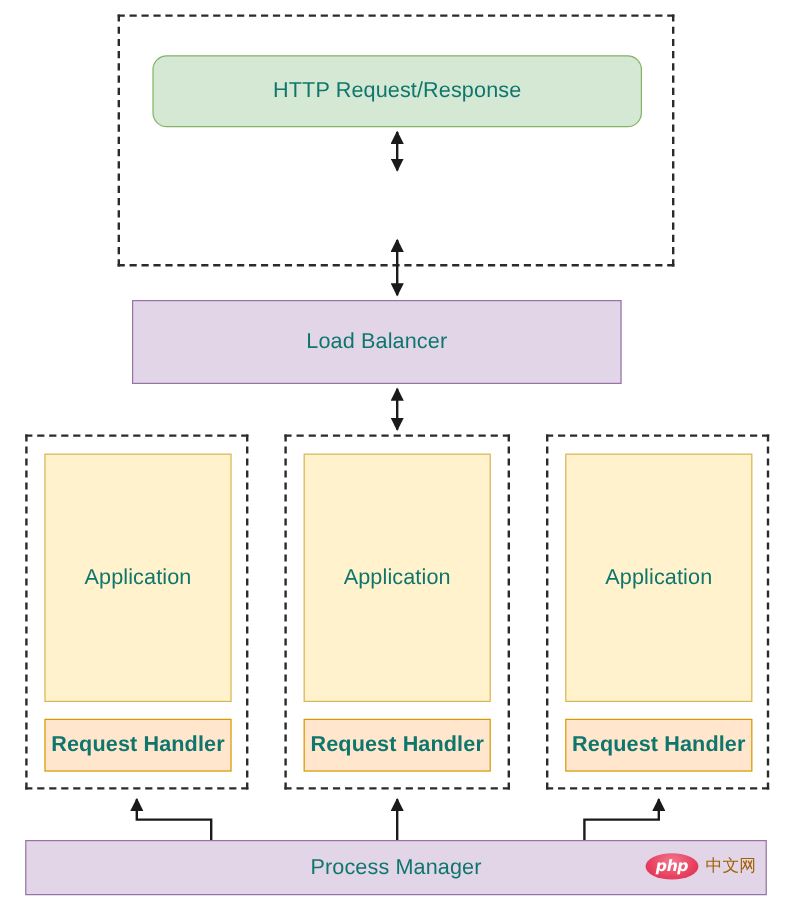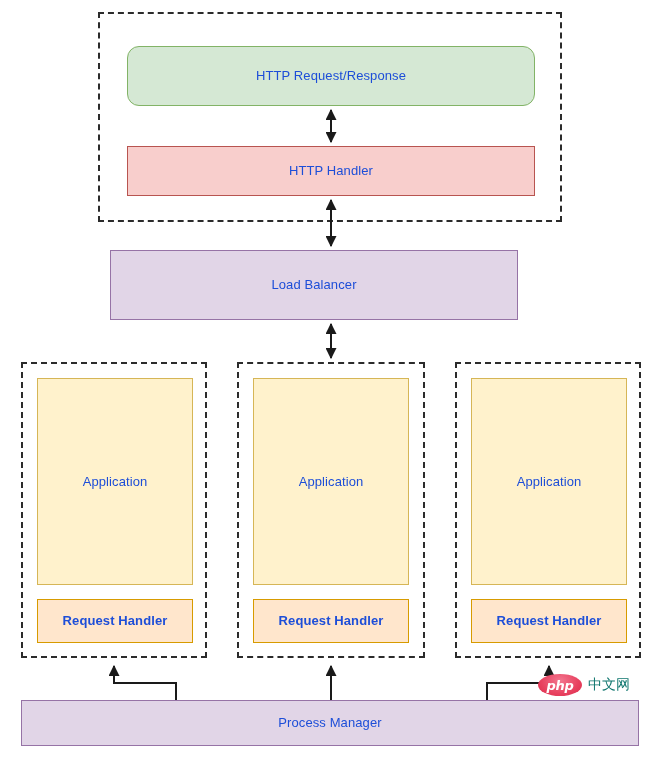--- a/index.html
+++ b/index.html
@@ -18,22 +18,22 @@
     background: #ffffff;
     overflow: hidden;
   }
   .node {
     position: absolute;
     box-sizing: border-box;
     display: flex;
     align-items: center;
     justify-content: center;
     text-align: center;
-    font-size: 13px;
-    color: #1d4ed8;
+    font-size: 18px;
+    color: #0f766e;
     line-height: 1.2;
     letter-spacing: 0.1px;
   }
   .group {
     position: absolute;
     box-sizing: border-box;
     border: 2px dashed #2b2b2b;
     background: transparent;
   }
   
@@ -89,21 +89,21 @@
     justify-content: center;
     color: #ffffff;
     font-size: 13px;
     font-style: italic;
     font-weight: bold;
     font-family: "DejaVu Sans", sans-serif;
     letter-spacing: -0.3px;
   }
   .wm-text {
     font-size: 14px;
-    color: #0f766e;
+    color: #a16207;
     font-family: Liberation Mono, monospace;
   }
 </style>
 </head>
 <body>
 
 <div id="diagram">
 
   <div class="group" style="left:98px; top:12px; width:464px; height:210px;"></div>
   <div class="group" style="left:21px; top:362px; width:186px; height:296px;"></div>
@@ -130,23 +130,20 @@
 
     <line x1="331" y1="700" x2="331" y2="666" stroke="#1a1a1a" stroke-width="2" marker-end="url(#arrowEnd)"></line>
 
     <path d="M 487 700 L 487 683 L 549 683 L 549 666" fill="none" stroke="#1a1a1a" stroke-width="2" marker-end="url(#arrowEnd)"></path>
   </svg>
 
   <div class="node n-http-req" style="left:127px; top:46px; width:408px; height:60px;">
     <span>HTTP Request/Response</span>
   </div>
 
-  <div class="node n-http-handler" style="left:127px; top:146px; width:408px; height:50px;">
-    <span>HTTP Handler</span>
-  </div>
 
   <div class="node n-load-balancer" style="left:110px; top:250px; width:408px; height:70px;">
     <span>Load Balancer</span>
   </div>
 
   <div class="node n-application" style="left:37px; top:378px; width:156px; height:207px;">
     <span>Application</span>
   </div>
   <div class="node n-request-handler" style="left:37px; top:599px; width:156px; height:44px;">
     <span>Request Handler</span>
@@ -163,18 +160,18 @@
     <span>Application</span>
   </div>
   <div class="node n-request-handler" style="left:471px; top:599px; width:156px; height:44px;">
     <span>Request Handler</span>
   </div>
 
   <div class="node n-process-manager" style="left:21px; top:700px; width:618px; height:46px;text-align:right;">
     <span>Process Manager</span>
   </div>
 
-  <div class="watermark" style="left:538px; top:674px;align-items:center;">
+  <div class="watermark" style="left:538px; top:711px;align-items:center;">
     <span class="wm-badge">php</span>
     <span class="wm-text">中文网</span>
   </div>
 
 </div>
 
 </body></html>

